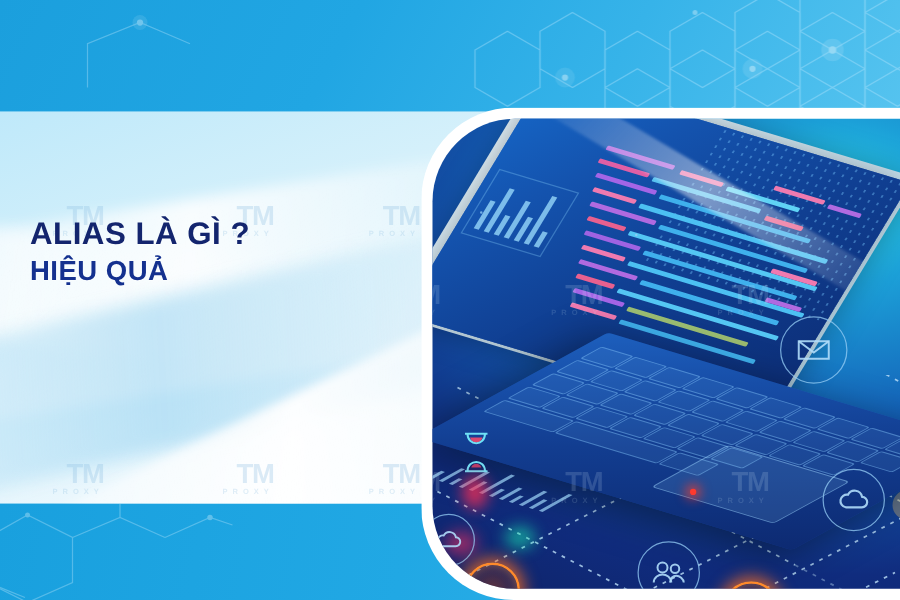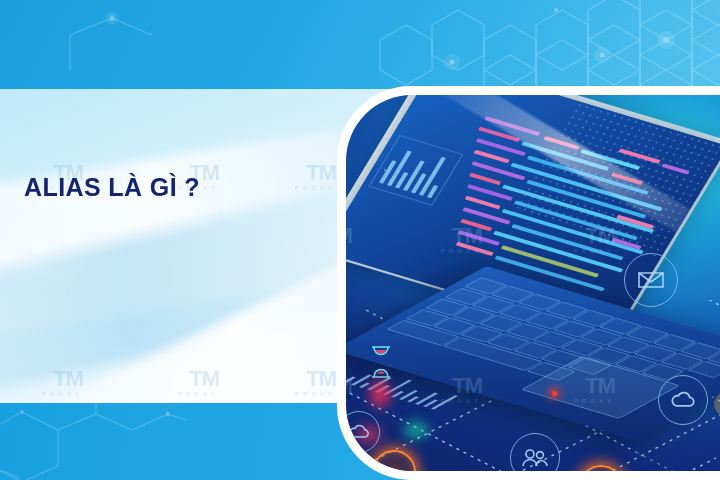--- a/index.html
+++ b/index.html
@@ -194,20 +194,21 @@
     <div class="t">TM</div>
     <div class="s">PROXY</div>
   </div>
   <div class="wm" style="left:295px;top:368px;">
     <div class="t">TM</div>
     <div class="s">PROXY</div>
   </div>
 
   <div class="headline">
     <div class="l l1">ALIAS LÀ GÌ ?</div>
+    <div class="l l4">HIỆU QUẢ</div>
   </div>
 
   <div class="card">
     <div class="card-white"></div>
     <div class="card-inner">
 
       <svg class="grid-plane" viewBox="0 0 520 320">
         <g stroke="#bfe2fa" stroke-width="1.4" stroke-dasharray="3 5" fill="none" opacity=".8">
           <path d="M-20 60 L250 200"></path>
             <path d="M60 10 L330 152"></path>

